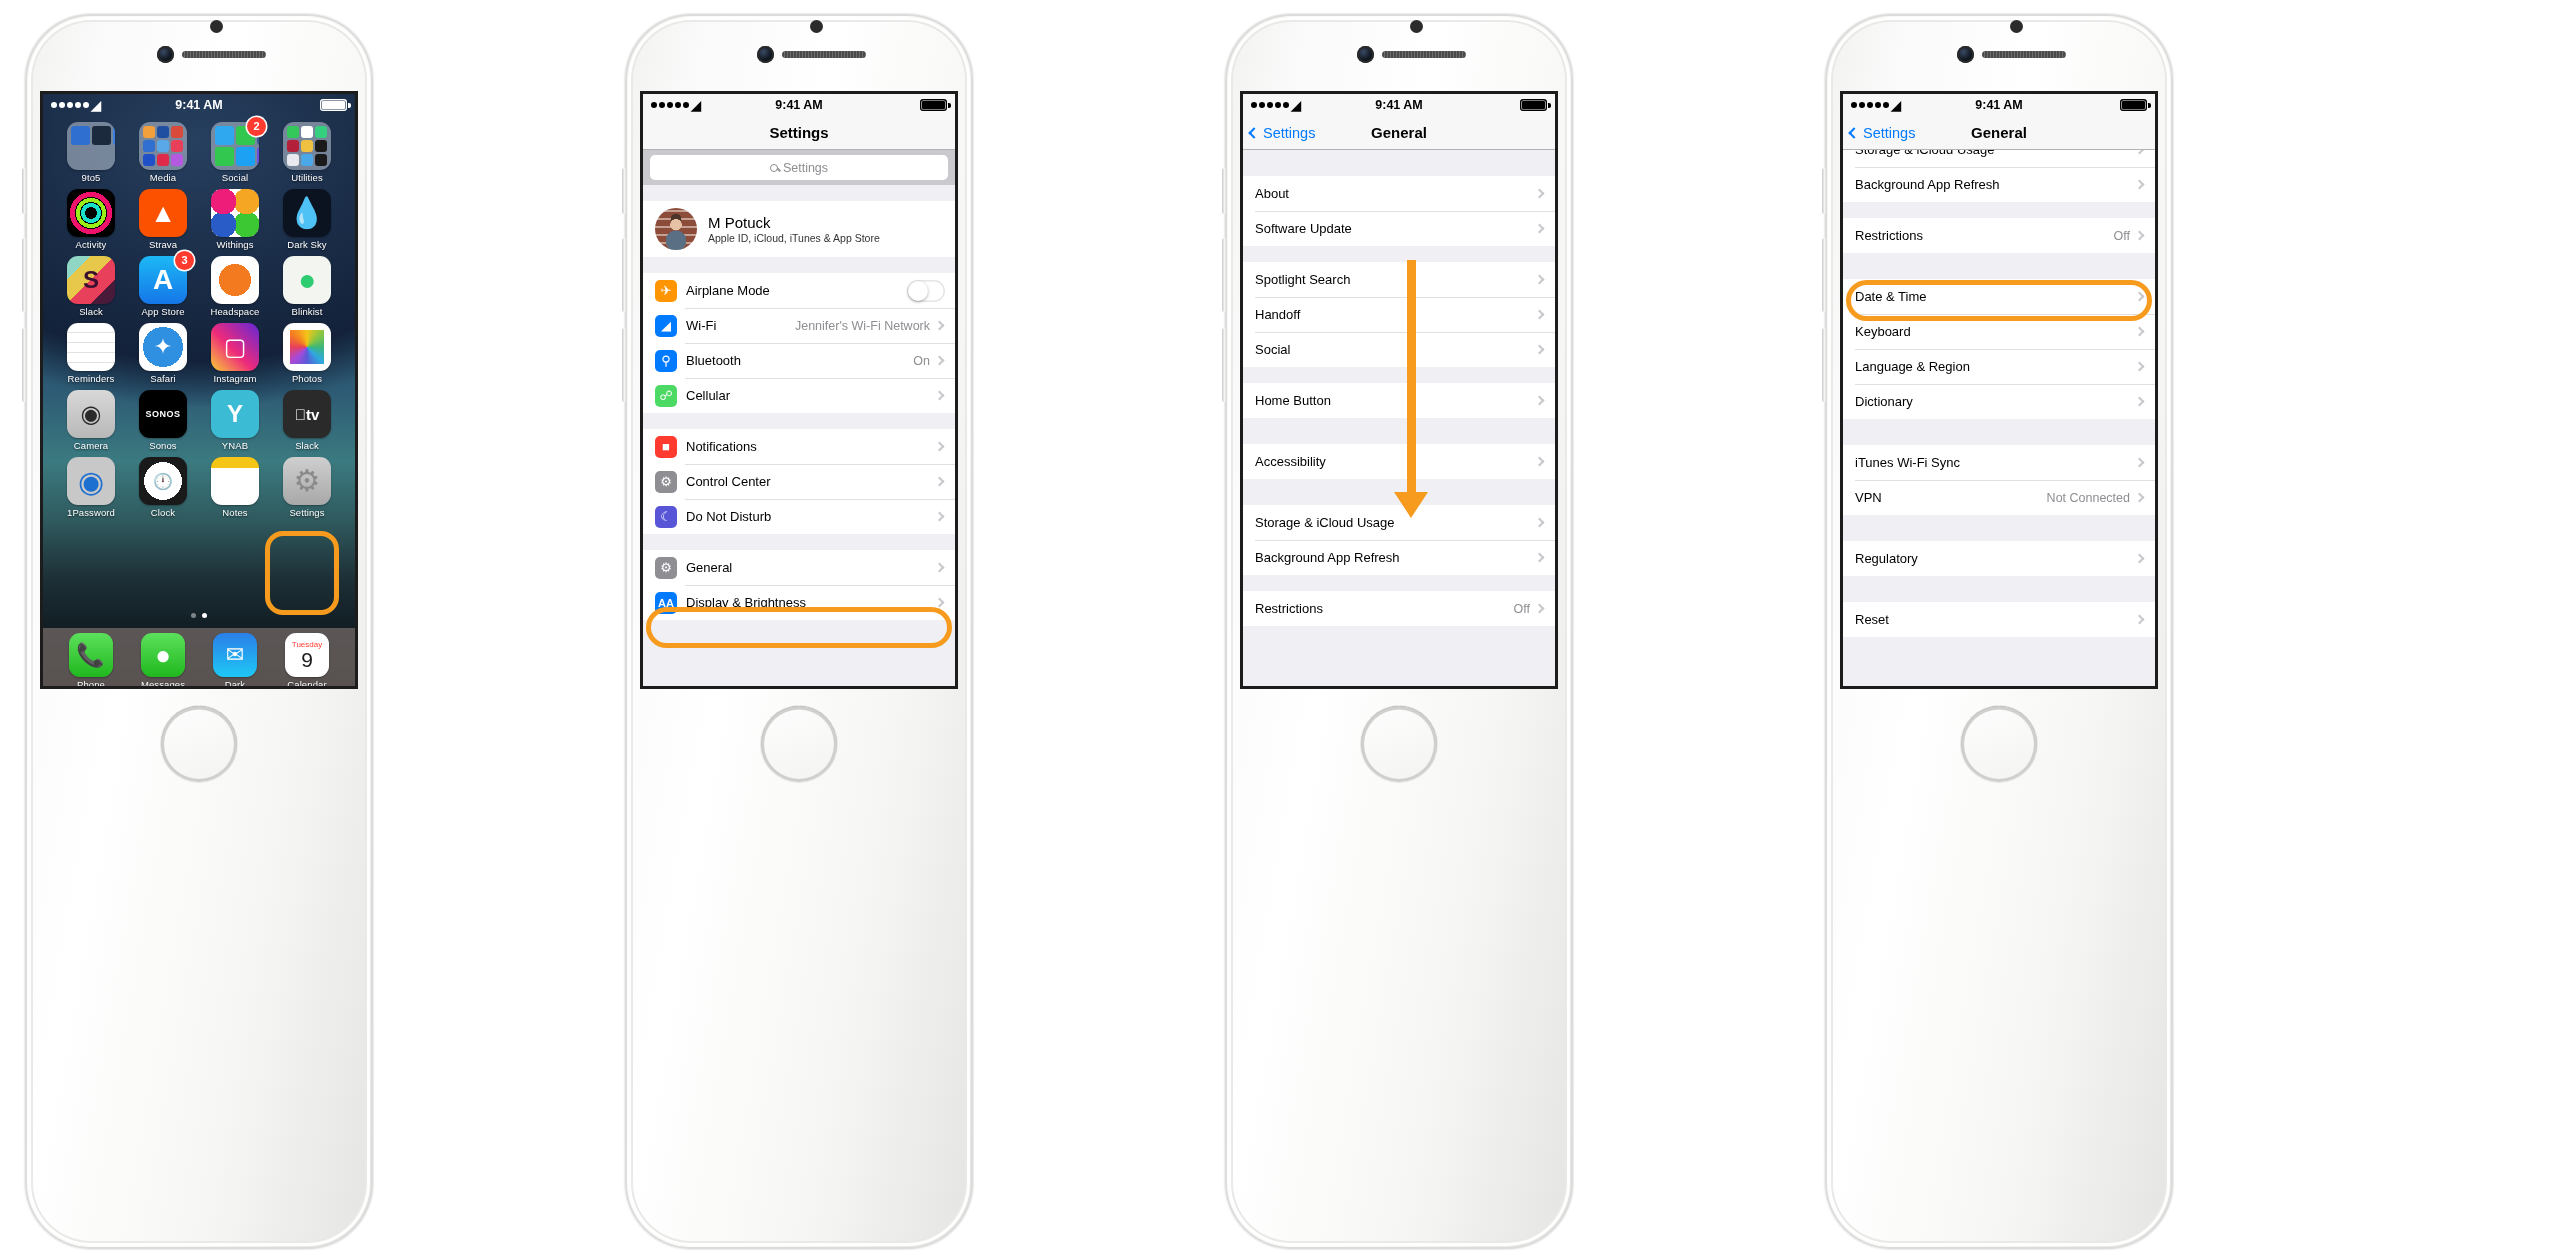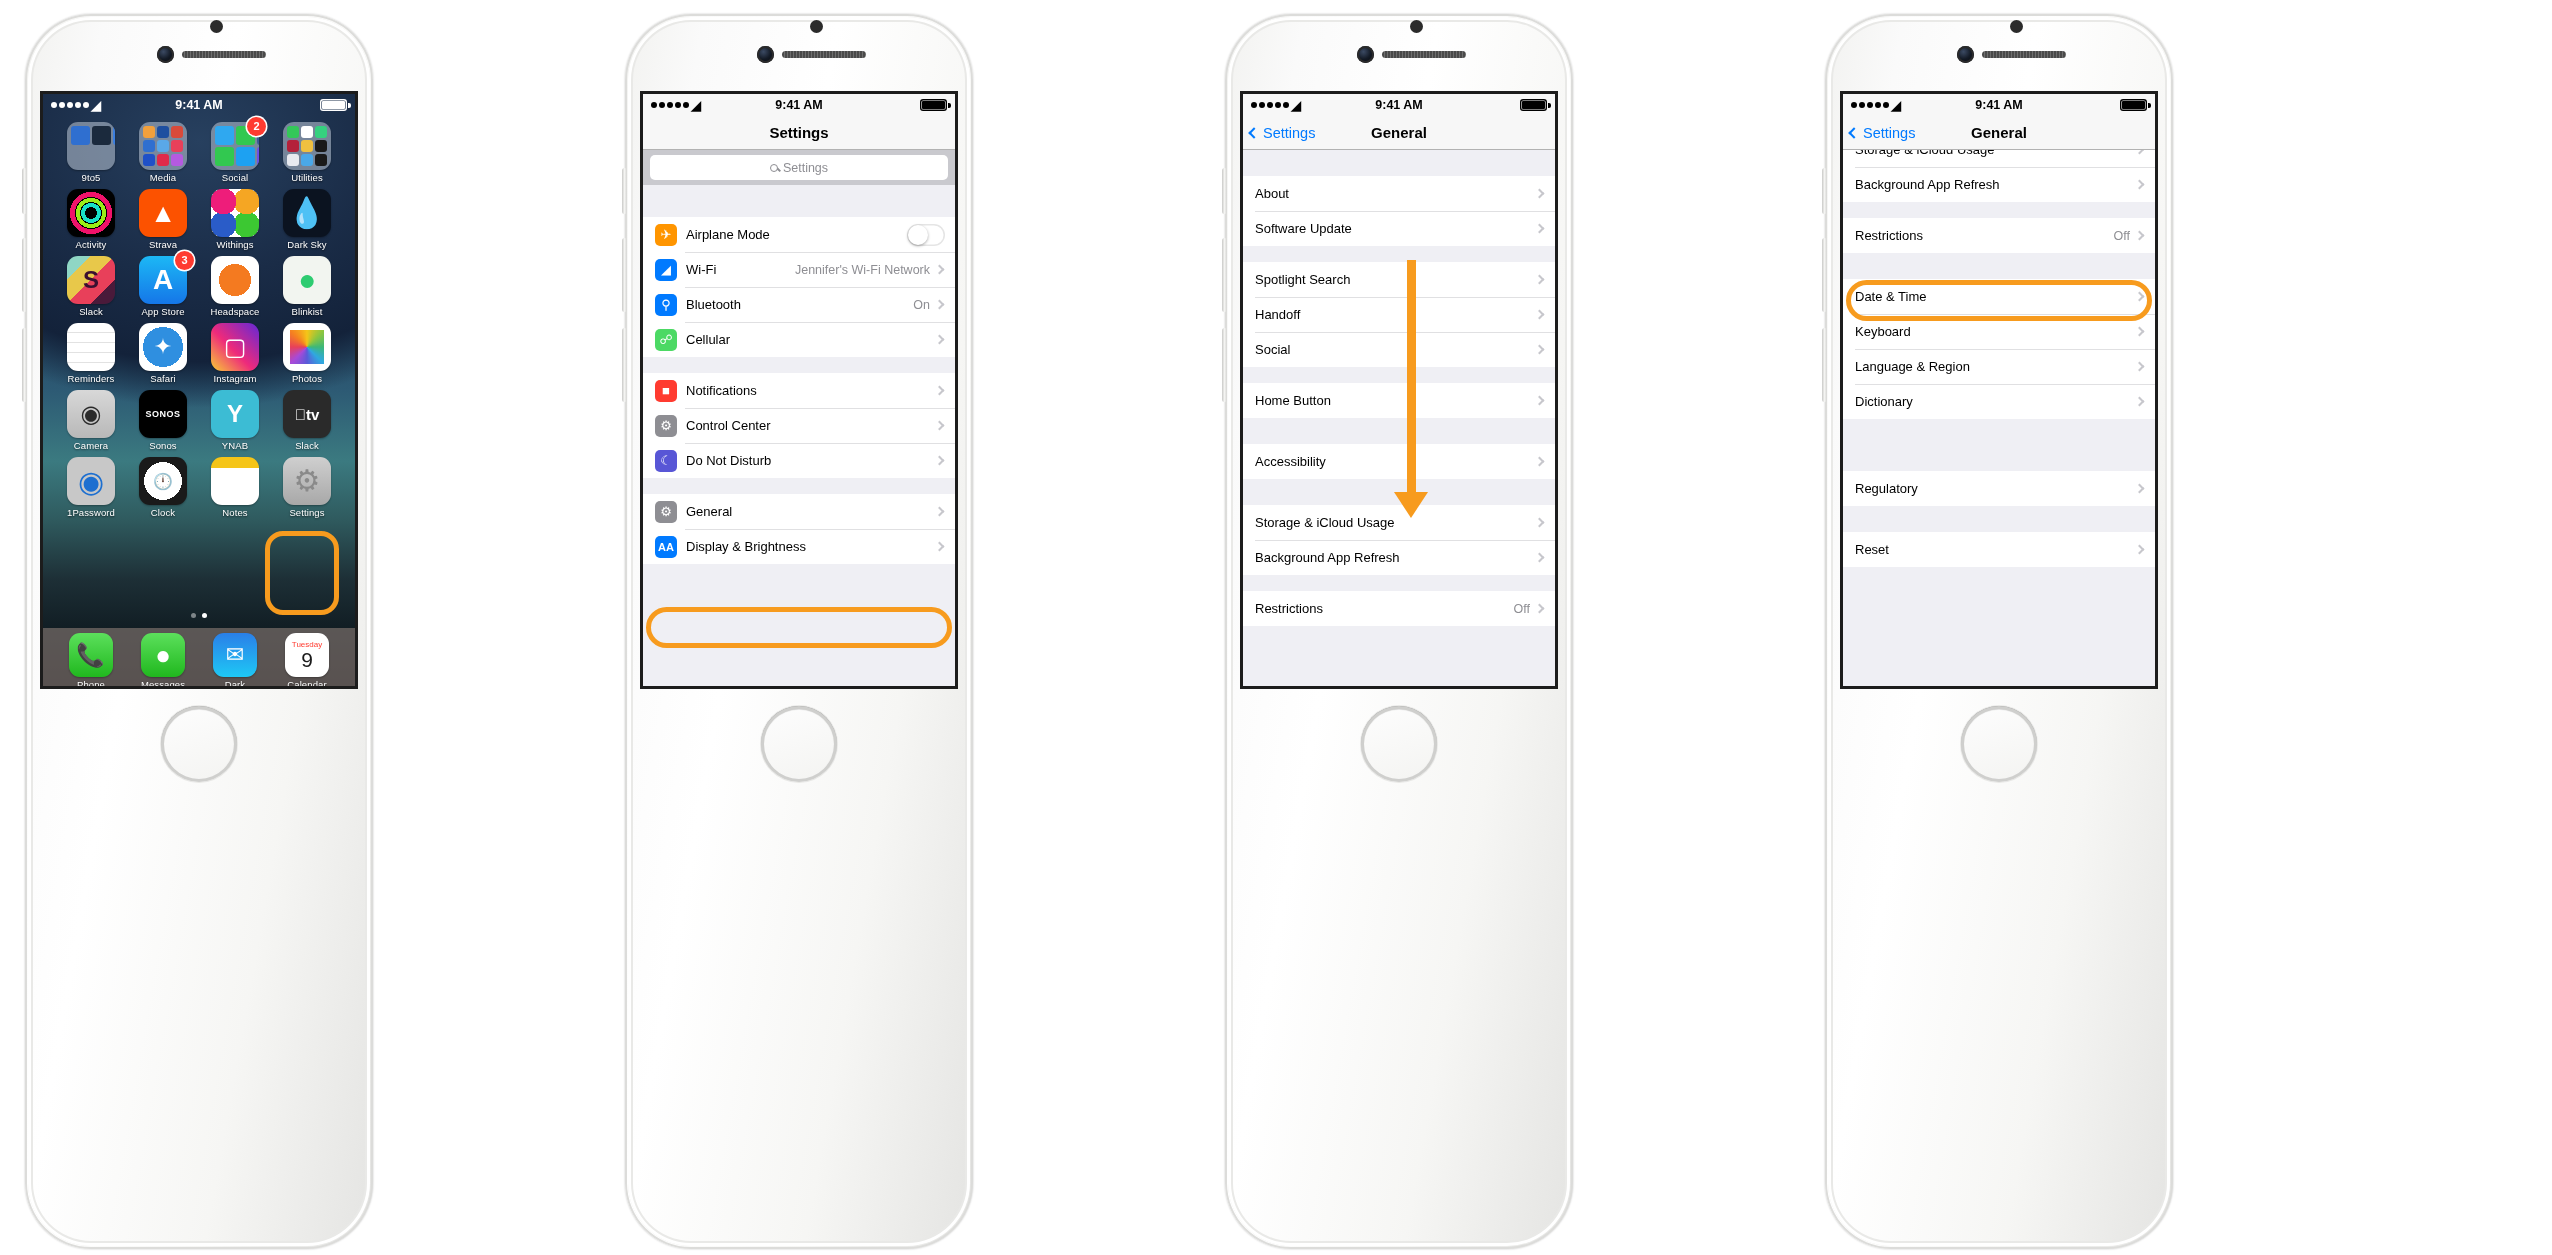--- a/index.html
+++ b/index.html
@@ -476,20 +476,30 @@
 
     <div class="list">
       <div class="searchwrap">
         <div class="searchbox">
           <i class="mag"></i>
           <span>Settings</span>
         </div>
       </div>
       <div class="gap"></div>
 
+      <div class="group">
+        <div class="profile">
+          <div class="avatar"></div>
+          <div>
+            <div class="pname">M Potuck</div>
+            <div class="psub">Apple ID, iCloud, iTunes &amp; App Store</div>
+          </div>
+          <div class="ch"></div>
+        </div>
+      </div>
       <div class="gap"></div>
 
       <div class="group">
         <div class="row icon">
           <div class="ri" style="background:#ff9500">✈</div>
           <div class="t">Airplane Mode</div>
           <div class="toggle"></div>
         </div>
         <div class="row icon">
           <div class="ri" style="background:#007aff">◢</div>
@@ -731,20 +741,31 @@
           <div class="t">Language &amp; Region</div>
           <div class="ch"></div>
         </div>
         <div class="row">
           <div class="t">Dictionary</div>
           <div class="ch"></div>
         </div>
       </div>
       <div class="gap lg"></div>
 
+      <div class="group">
+        <div class="row">
+          <div class="t">iTunes Wi-Fi Sync</div>
+          <div class="ch"></div>
+        </div>
+        <div class="row">
+          <div class="t">VPN</div>
+          <div class="v">Not Connected</div>
+          <div class="ch"></div>
+        </div>
+      </div>
       <div class="gap lg"></div>
 
       <div class="group">
         <div class="row">
           <div class="t">Regulatory</div>
           <div class="ch"></div>
         </div>
       </div>
       <div class="gap lg"></div>
 

